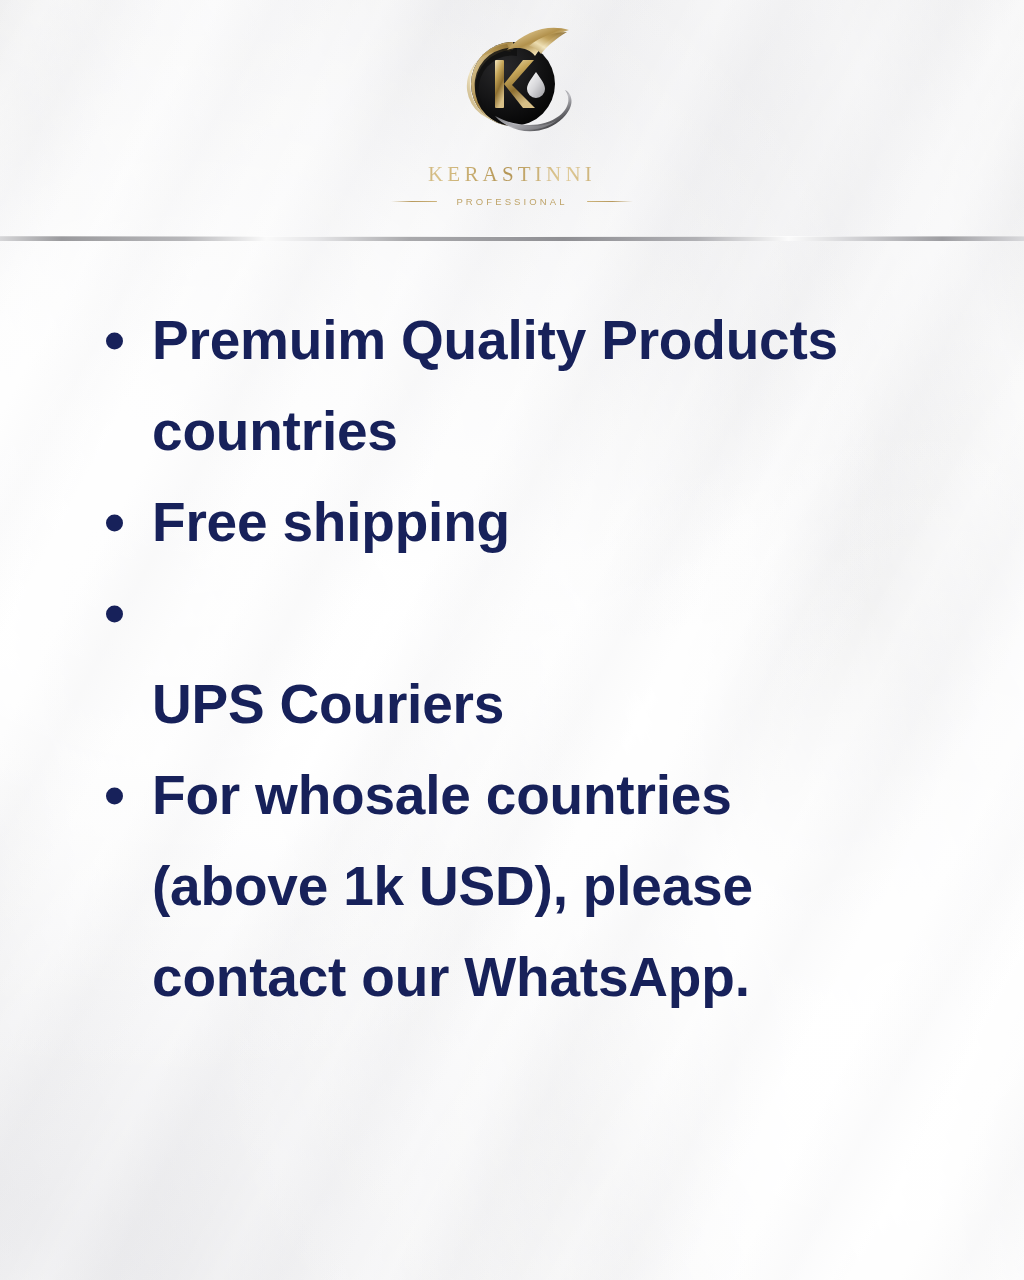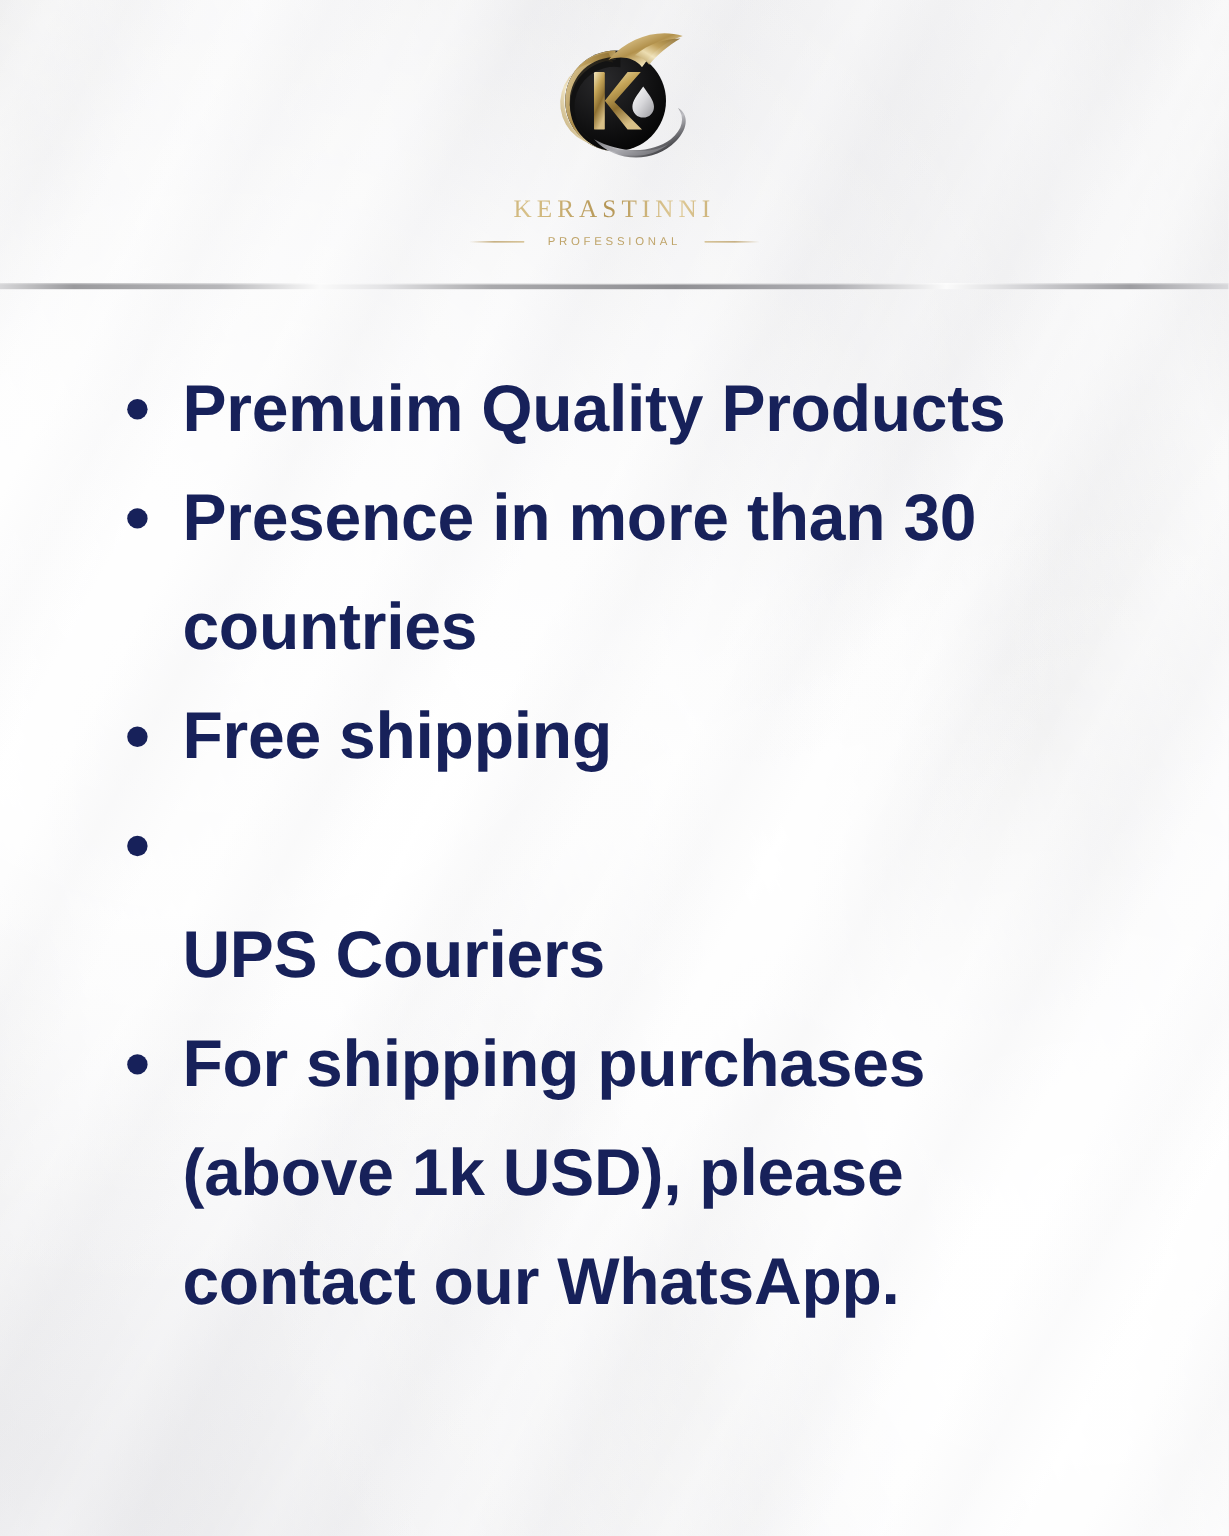--- a/index.html
+++ b/index.html
@@ -276,40 +276,36 @@
   </div>
 
   <div class="divider"></div>
 
   <div class="content">
     <ul class="list" id="feature-list">
         <li class="line">
           <span class="bullet"></span>
           <span class="line-text">Premuim Quality Products</span>
         </li>
-        <li class="line">
-          <span class="bullet"></span>
-          <span class="line-text">Presence in more than 30</span>
-        </li>
         <li class="line cont">
           <span class="line-text">countries</span>
         </li>
         <li class="line">
           <span class="bullet"></span>
           <span class="line-text">Free shipping</span>
         </li>
         <li class="line">
           <span class="bullet"></span>
         </li>
         <li class="line cont">
           <span class="line-text">UPS Couriers</span>
         </li>
         <li class="line">
           <span class="bullet"></span>
-          <span class="line-text">For shipping purchases</span>
+          <span class="line-text">For whosale countries</span>
         </li>
         <li class="line cont">
           <span class="line-text">(above 1k USD), please</span>
         </li>
         <li class="line cont">
           <span class="line-text">contact our WhatsApp.</span>
         </li>
       </ul>
   </div>
 

